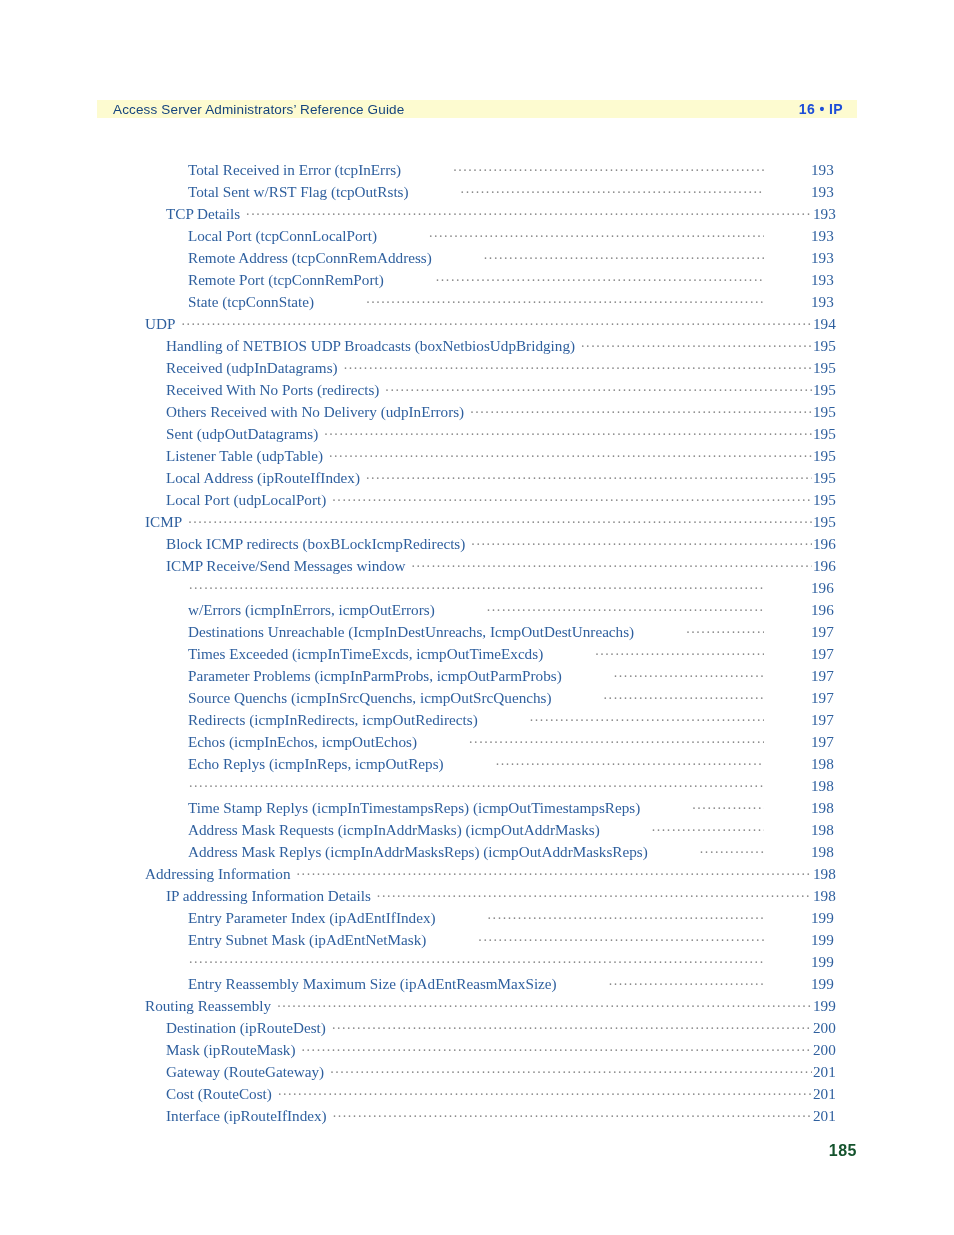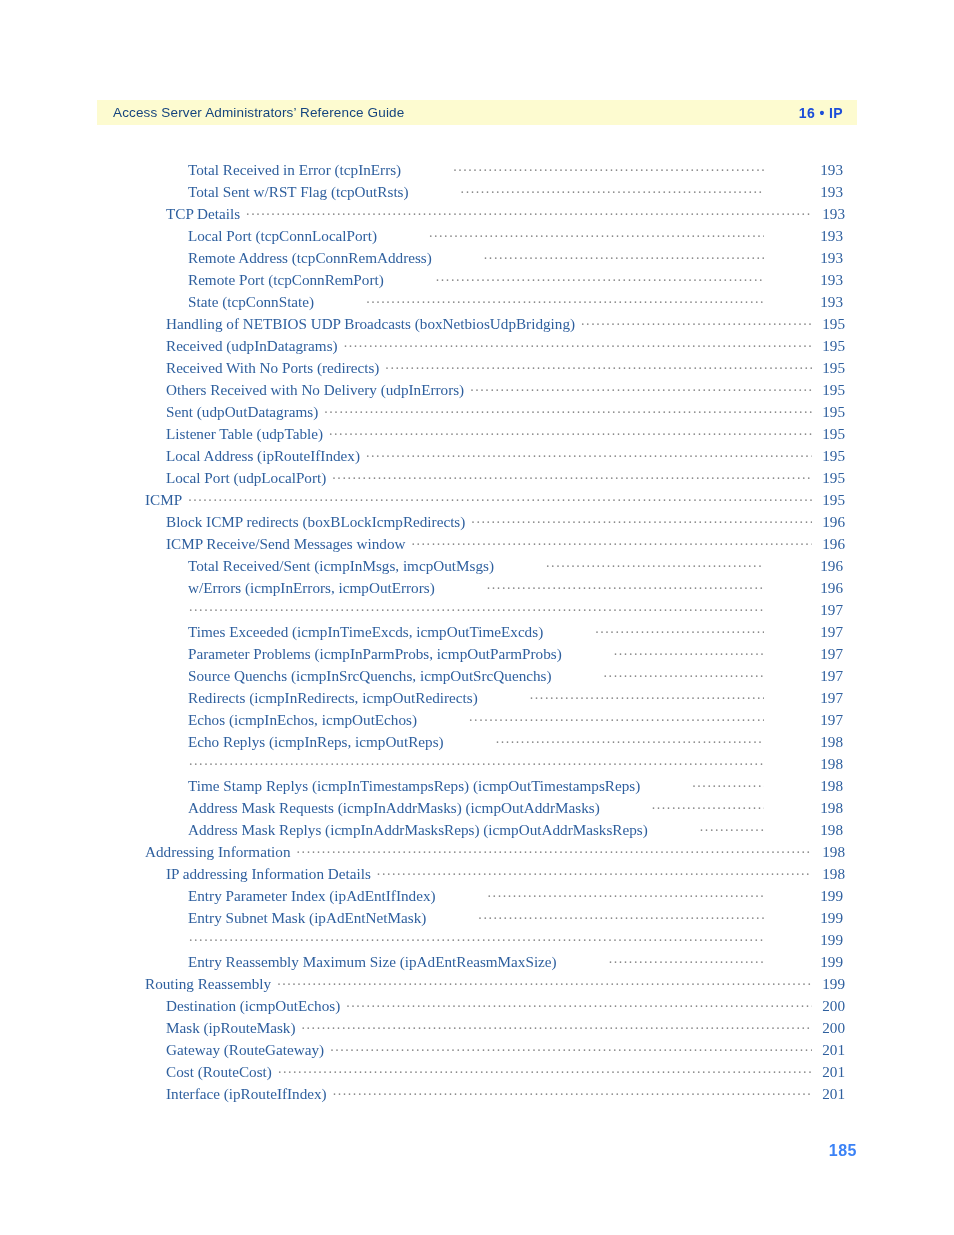--- a/index.html
+++ b/index.html
@@ -14,21 +14,21 @@
     font-family: "Liberation Serif", "DejaVu Serif", serif;
     overflow: hidden;
   }
 
   
   #header-band {
     position: absolute;
     left: 97px;
     top: 100px;
     width: 760px;
-    height: 25px;
+    height: 18px;
     background: #fdfbd0;
     display: flex;
     align-items: center;
     justify-content: space-between;
     box-sizing: border-box;
     padding: 0 14px 0 16px;
   }
   #header-title {
     font-family: "Liberation Sans", "DejaVu Sans", sans-serif;
     font-size: 13.5px;
@@ -81,21 +81,21 @@
     letter-spacing: 1.55px;
     font-size: 14px;
     position: absolute;
     left: 0;
     bottom: 0;
     white-space: nowrap;
   }
 
   .toc-page {
     flex: 0 0 auto;
-    text-align: right;
+    text-align: left;
     color: #2e5f9e;
     font-size: 15.2px;
   }
 
   
   .lvl1 { padding-left: 48px; }
   .lvl2 { padding-left: 69px; }
   .lvl3 { padding-left: 91px; gap: 46px; }
 
   
@@ -105,21 +105,21 @@
   
   #folio {
     position: absolute;
     left: 0;
     top: 1142px;
     width: 857px;
     text-align: right;
     font-family: "Liberation Sans", "DejaVu Sans", sans-serif;
     font-size: 16px;
     font-weight: bold;
-    color: #3b82f6;
+    color: #14532d;
     letter-spacing: 0.5px;
   }
 </style>
 </head>
 <body>
 
 <div id="header-band">
   <span id="header-title">Access Server Administrators’ Reference Guide</span>
   <span id="header-chapter">16 • IP</span>
 </div>
@@ -153,20 +153,25 @@
     <div class="toc-row lvl3">
       <span class="toc-label">Remote Port (tcpConnRemPort)</span>
       <span class="toc-dots"></span>
       <span class="toc-page">193</span>
     </div>
     <div class="toc-row lvl3">
       <span class="toc-label">State (tcpConnState)</span>
       <span class="toc-dots"></span>
       <span class="toc-page">193</span>
     </div>
+    <div class="toc-row lvl1">
+      <span class="toc-label">UDP</span>
+      <span class="toc-dots"></span>
+      <span class="toc-page">194</span>
+    </div>
     <div class="toc-row lvl2">
       <span class="toc-label">Handling of NETBIOS UDP Broadcasts (boxNetbiosUdpBridging)</span>
       <span class="toc-dots"></span>
       <span class="toc-page">195</span>
     </div>
     <div class="toc-row lvl2">
       <span class="toc-label">Received (udpInDatagrams)</span>
       <span class="toc-dots"></span>
       <span class="toc-page">195</span>
     </div>
@@ -209,30 +214,30 @@
       <span class="toc-label">Block ICMP redirects (boxBLockIcmpRedirects)</span>
       <span class="toc-dots"></span>
       <span class="toc-page">196</span>
     </div>
     <div class="toc-row lvl2">
       <span class="toc-label">ICMP Receive/Send Messages window</span>
       <span class="toc-dots"></span>
       <span class="toc-page">196</span>
     </div>
     <div class="toc-row lvl3">
-      <span class="toc-label">Total Received/Sent (icmpInMsgs, imcpOutMsgs)</span>
       <span class="toc-dots"></span>
       <span class="toc-page">196</span>
     </div>
     <div class="toc-row lvl3">
       <span class="toc-label">w/Errors (icmpInErrors, icmpOutErrors)</span>
       <span class="toc-dots"></span>
       <span class="toc-page">196</span>
     </div>
     <div class="toc-row lvl3">
+      <span class="toc-label">Destinations Unreachable (IcmpInDestUnreachs, IcmpOutDestUnreachs)</span>
       <span class="toc-dots"></span>
       <span class="toc-page">197</span>
     </div>
     <div class="toc-row lvl3">
       <span class="toc-label">Times Exceeded (icmpInTimeExcds, icmpOutTimeExcds)</span>
       <span class="toc-dots"></span>
       <span class="toc-page">197</span>
     </div>
     <div class="toc-row lvl3">
       <span class="toc-label">Parameter Problems (icmpInParmProbs, icmpOutParmProbs)</span>
@@ -306,21 +311,21 @@
       <span class="toc-label">Entry Reassembly Maximum Size (ipAdEntReasmMaxSize)</span>
       <span class="toc-dots"></span>
       <span class="toc-page">199</span>
     </div>
     <div class="toc-row lvl1">
       <span class="toc-label">Routing Reassembly</span>
       <span class="toc-dots"></span>
       <span class="toc-page">199</span>
     </div>
     <div class="toc-row lvl2">
-      <span class="toc-label">Destination (icmpOutEchos)</span>
+      <span class="toc-label">Destination (ipRouteDest)</span>
       <span class="toc-dots"></span>
       <span class="toc-page">200</span>
     </div>
     <div class="toc-row lvl2">
       <span class="toc-label">Mask (ipRouteMask)</span>
       <span class="toc-dots"></span>
       <span class="toc-page">200</span>
     </div>
     <div class="toc-row lvl2">
       <span class="toc-label">Gateway (RouteGateway)</span>

